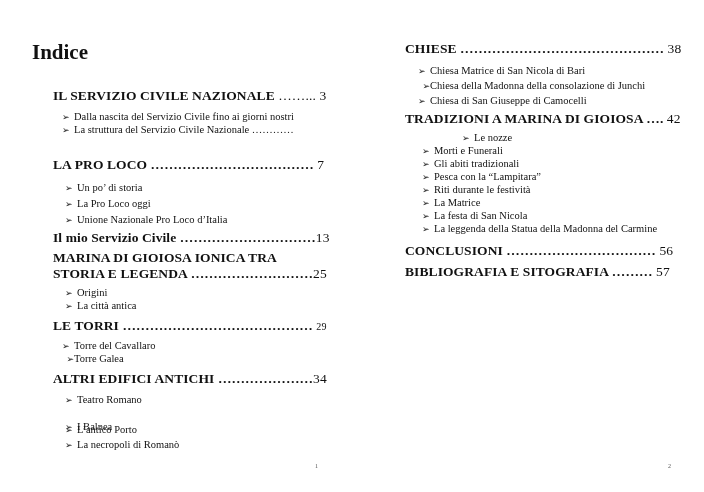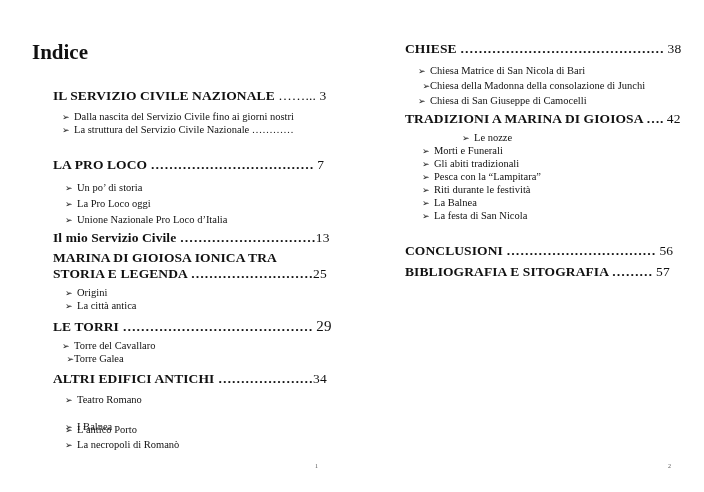--- a/index.html
+++ b/index.html
@@ -44,21 +44,21 @@
   <div class="entry" style="left:53px;top:250px;">
     <span>MARINA DI GIOIOSA IONICA TRA</span>
   </div>
   <div class="entry" style="left:53px;top:266px;">
     <span>STORIA E LEGENDA</span><span class="lead bold"> ………………………</span><span class="pg">25</span>
   </div>
   <div class="sub" style="left:65px;top:287px;"><span class="arrow">➢</span><span>Origini</span></div>
   <div class="sub" style="left:65px;top:300px;"><span class="arrow">➢</span><span>La città antica</span></div>
 
   <div class="entry" style="left:53px;top:318px;">
-    <span>LE TORRI</span><span class="lead bold"> ……………………………………</span> <span class="pg" style="font-size:15px">29</span>
+    <span>LE TORRI</span><span class="lead bold"> ……………………………………</span> <span class="pg" style="font-size:10px">29</span>
   </div>
   <div class="sub" style="left:62px;top:340px;"><span class="arrow">➢</span><span>Torre del Cavallaro</span></div>
   <div class="sub" style="left:62px;top:353px;text-align:right;"><span class="arrow">➢</span><span>Torre Galea</span></div>
 
   <div class="entry" style="left:53px;top:371px;">
     <span>ALTRI EDIFICI ANTICHI</span><span class="lead bold"> …………………</span><span class="pg">34</span>
   </div>
   <div class="sub" style="left:65px;top:394px;"><span class="arrow">➢</span><span>Teatro Romano</span></div>
   <div class="sub" style="left:65px;top:409px;margin-top:12px;"><span class="arrow">➢</span><span>I Balnea</span></div>
   <div class="sub" style="left:65px;top:424px;"><span class="arrow">➢</span><span>L’antico Porto</span></div>
@@ -76,22 +76,23 @@
   <div class="sub" style="left:66px;top:95px;"><span class="arrow">➢</span><span>Chiesa di San Giuseppe di Camocelli</span></div>
 
   <div class="entry" style="left:53px;top:111px;">
     <span>TRADIZIONI A MARINA DI GIOIOSA</span><span class="lead bold"> ….</span> <span class="pg">42</span>
   </div>
   <div class="sub" style="left:70px;top:132px;margin-left:40px;"><span class="arrow">➢</span><span>Le nozze</span></div>
   <div class="sub" style="left:70px;top:145px;"><span class="arrow">➢</span><span>Morti e Funerali</span></div>
   <div class="sub" style="left:70px;top:158px;"><span class="arrow">➢</span><span>Gli abiti tradizionali</span></div>
   <div class="sub" style="left:70px;top:171px;"><span class="arrow">➢</span><span>Pesca con la “Lampitara”</span></div>
   <div class="sub" style="left:70px;top:184px;"><span class="arrow">➢</span><span>Riti durante le festività</span></div>
-  <div class="sub" style="left:70px;top:197px;"><span class="arrow">➢</span><span>La Balnea</span></div>
+  <div class="sub" style="left:70px;top:197px;"><span class="arrow">➢</span><span>La Matrice</span></div>
   <div class="sub" style="left:70px;top:210px;"><span class="arrow">➢</span><span>La festa di San Nicola</span></div>
+  <div class="sub" style="left:70px;top:223px;"><span class="arrow">➢</span><span>La leggenda della Statua della Madonna del Carmine</span></div>
 
   <div class="entry" style="left:53px;top:243px;">
     <span>CONCLUSIONI</span><span class="lead bold"> ……………………………</span> <span class="pg">56</span>
   </div>
   <div class="entry" style="left:53px;top:264px;">
     <span>BIBLIOGRAFIA E SITOGRAFIA</span><span class="lead bold"> ………</span> <span class="pg">57</span>
   </div>
 
   <div class="pnum" style="left:316px;top:463px;">2</div>
 </div>

